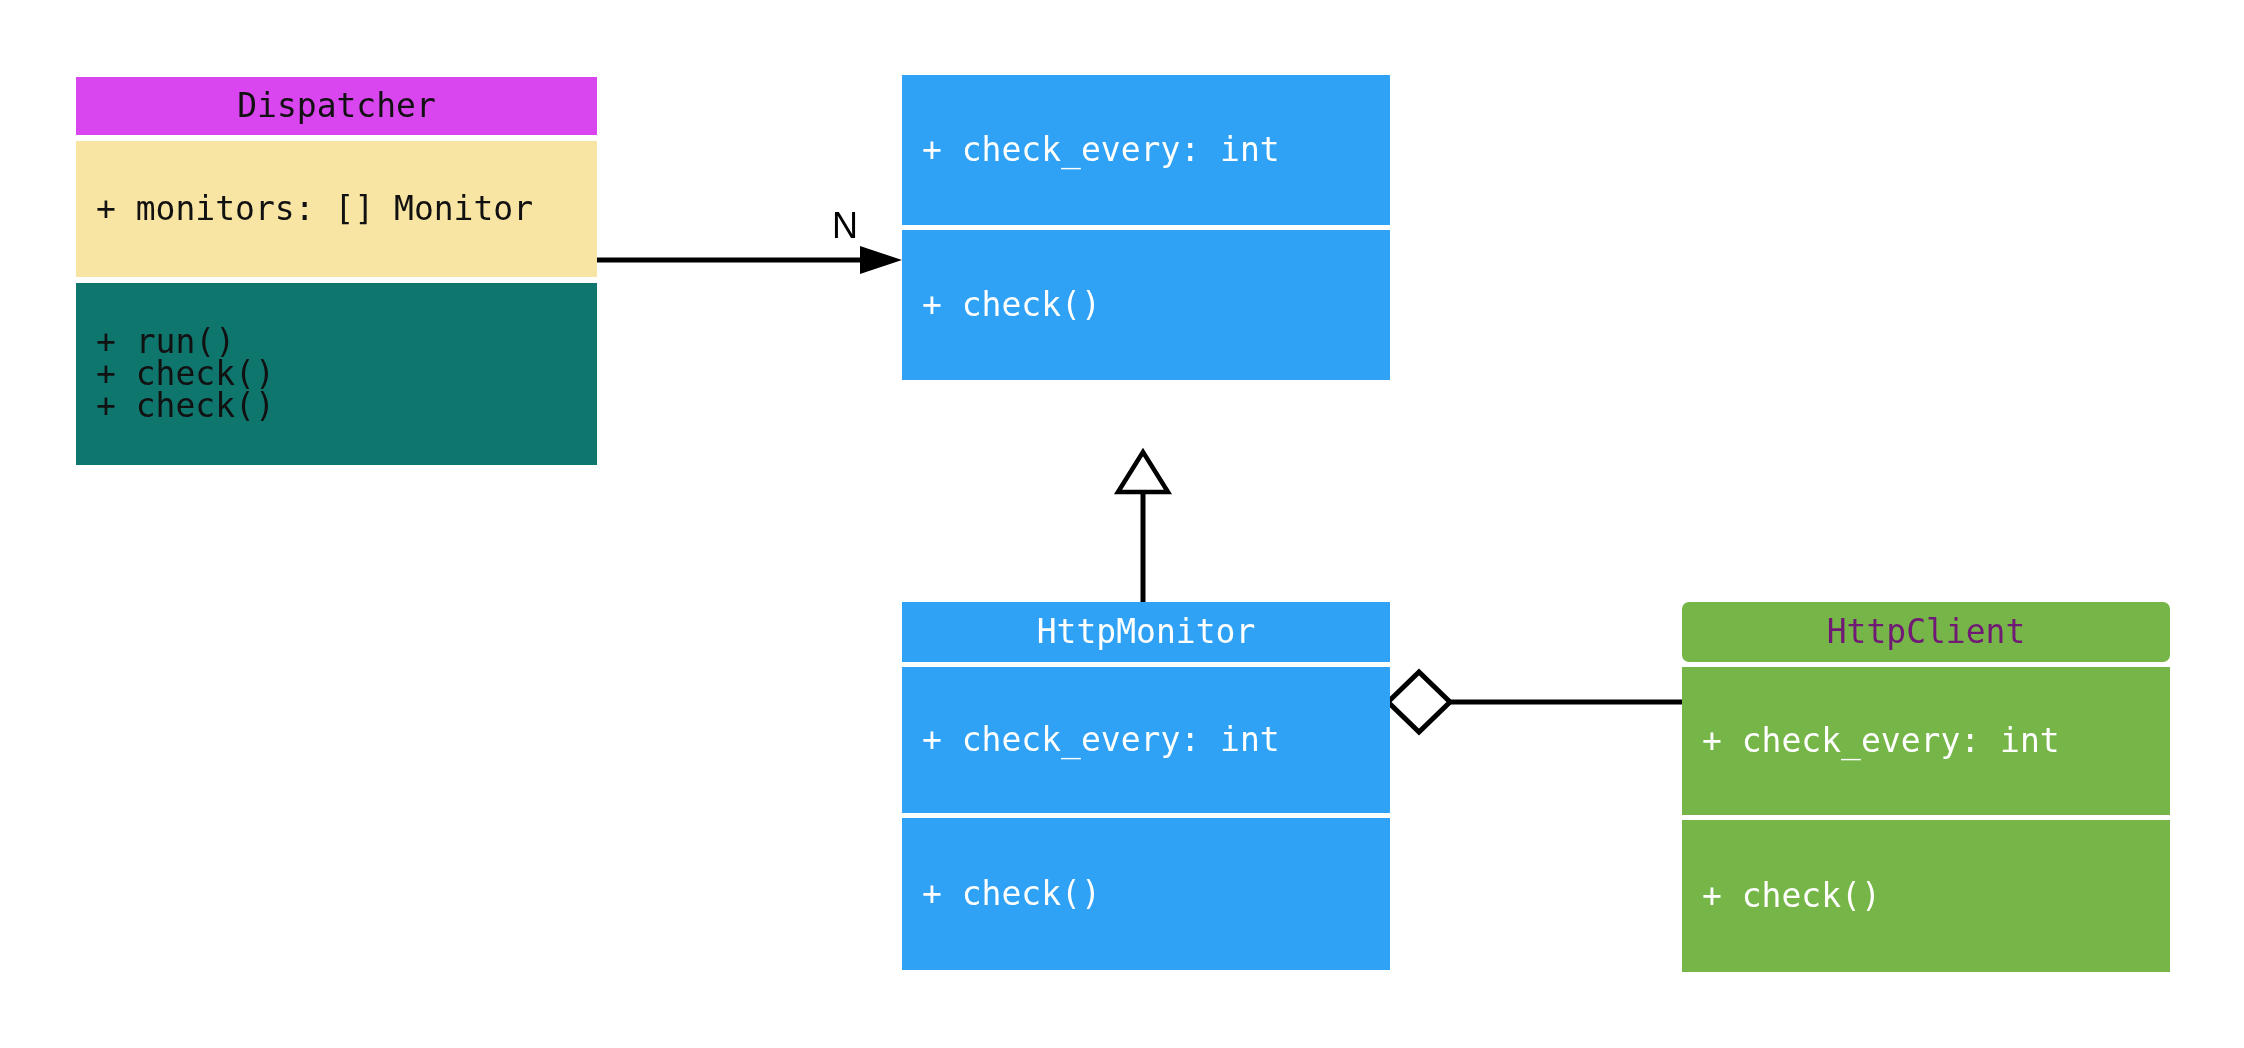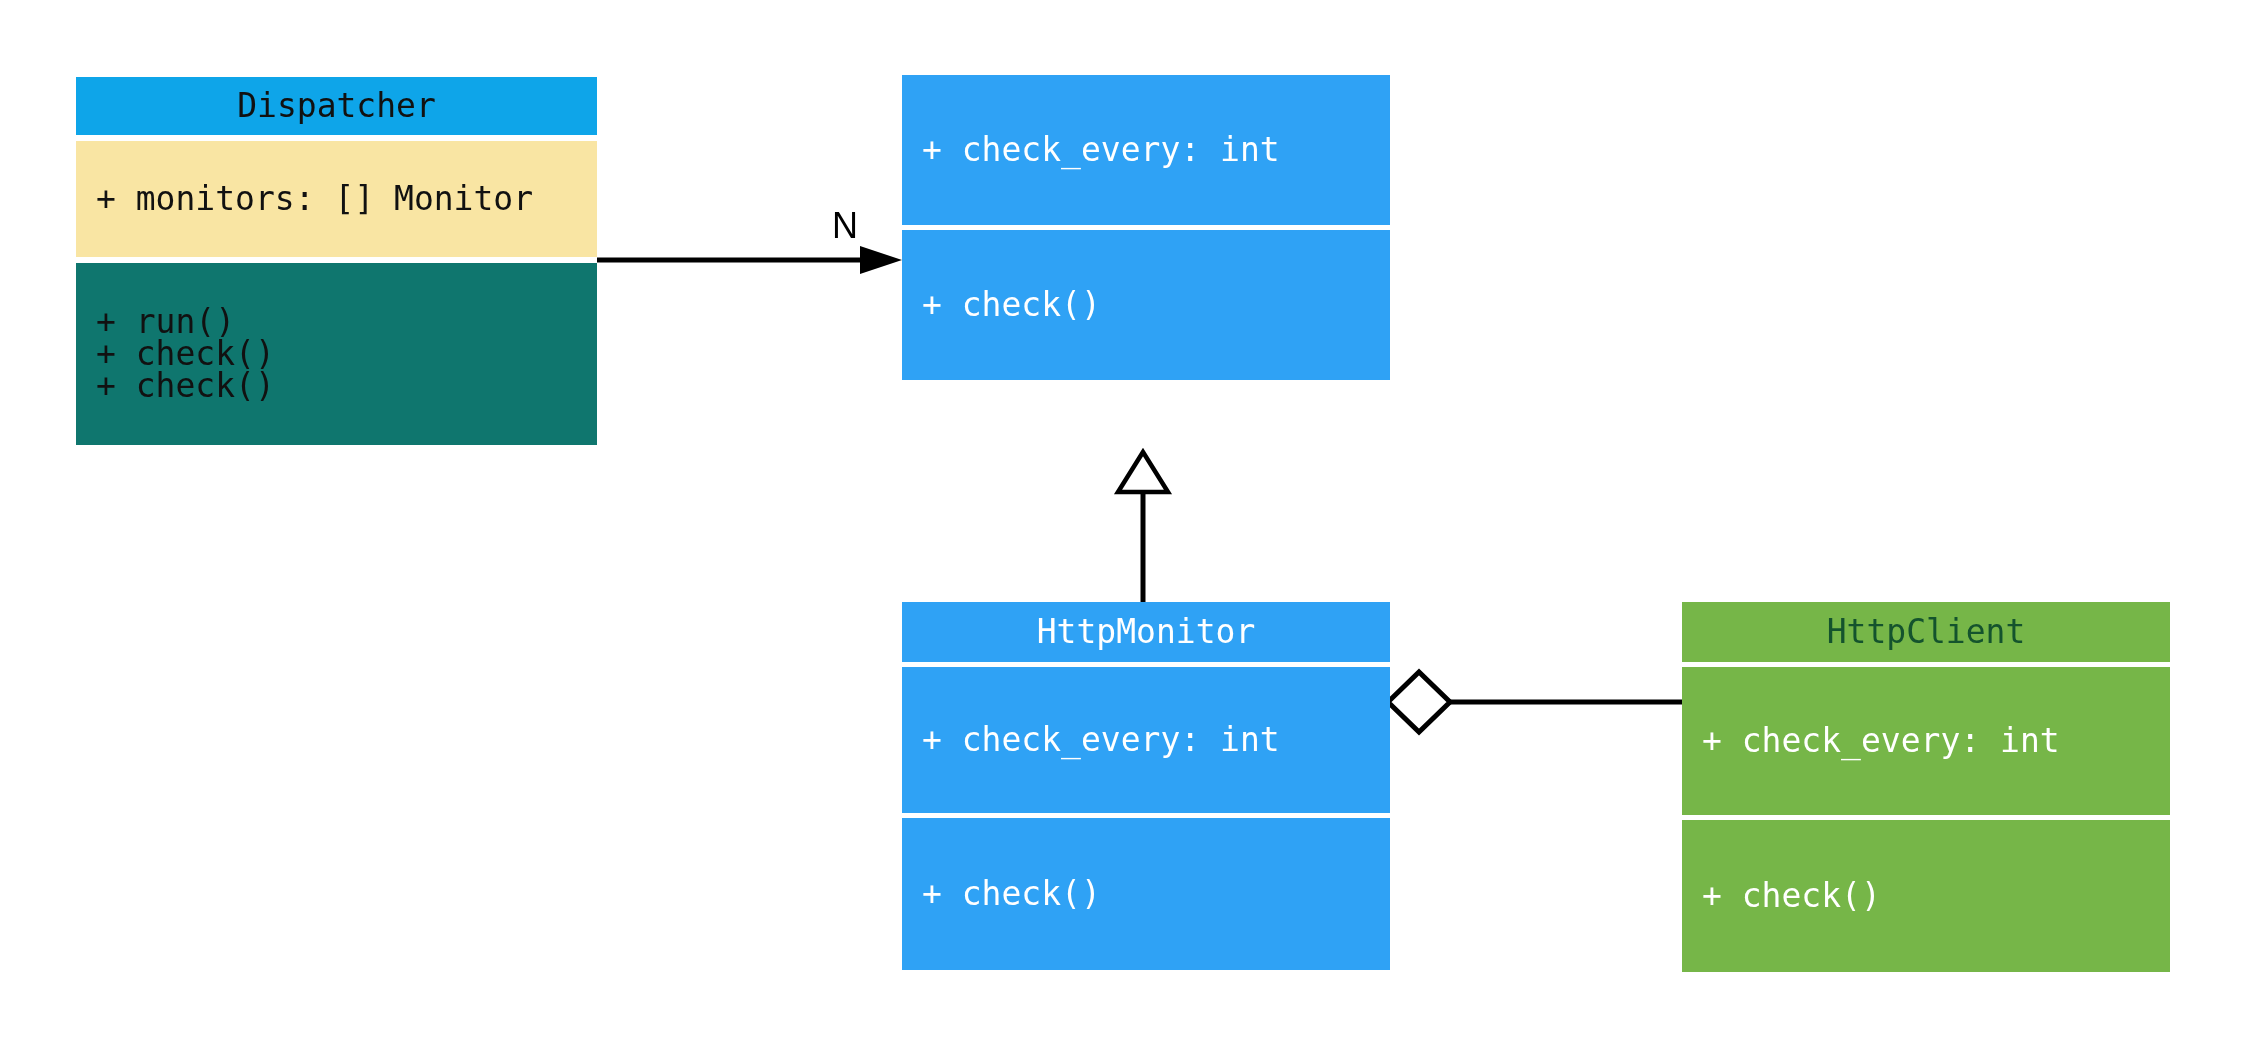--- a/index.html
+++ b/index.html
@@ -52,21 +52,21 @@
     position: absolute;
     font-family: "Liberation Sans", sans-serif;
     font-size: 36px;
     font-weight: 500;
     color: #000000;
     text-align: center;
   }
   
   #cls-dispatcher   { left: 76px;   top: 77px;  width: 521px; }
   #cls-dispatcher .title   { height: 58px;  margin-bottom: 6px; }
-  #cls-dispatcher .attrs   { height: 116px; margin-bottom: 6px; }
+  #cls-dispatcher .attrs   { height: 136px; margin-bottom: 6px; }
   #cls-dispatcher .methods { height: 182px; }
 
   #cls-monitor      { left: 902px;  top: 75px;  width: 488px; }
   #cls-monitor .title   { height: 60px;  margin-bottom: 5px; }
   #cls-monitor .attrs   { height: 150px; margin-bottom: 5px; }
   #cls-monitor .methods { height: 150px; }
 
   #cls-httpmonitor  { left: 902px;  top: 602px; width: 488px; }
   #cls-httpmonitor .title   { height: 60px;  margin-bottom: 5px; }
   #cls-httpmonitor .attrs   { height: 146px; margin-bottom: 5px; }
@@ -98,21 +98,21 @@
 
     <g>
       <line x1="1448" y1="702" x2="1682" y2="702" stroke="#000000" stroke-width="5"></line>
       <polygon points="1388,702 1419,672 1450,702 1419,732" fill="#FFFFFF" stroke="#000000" stroke-width="5" stroke-linejoin="miter"></polygon>
     </g>
   </svg>
 
   <div class="mult-label" id="label-n">N</div>
 
   <div class="cls" id="cls-dispatcher">
-    <div class="sec title" style="background-color: #0ea5e9; color: rgb(17, 17, 17);">Dispatcher</div>
+    <div class="sec title" style="background-color: #d946ef; color: rgb(17, 17, 17);">Dispatcher</div>
     <div class="sec body attrs" style="background-color: rgb(249, 229, 163); color: rgb(17, 17, 17);">
       <div>+ monitors: [] Monitor</div>
     </div>
     <div class="sec body methods" style="background-color: #0f766e; color: rgb(17, 17, 17); justify-content: center;">
       <div>+ run()</div>
       <div>+ check()</div>
       <div>+ check()</div>
     </div>
   </div>
 
@@ -129,21 +129,21 @@
     <div class="sec title" style="background-color: rgb(47, 162, 245); color: rgb(255, 255, 255);">HttpMonitor</div>
     <div class="sec body attrs" style="background-color: rgb(47, 162, 245); color: rgb(255, 255, 255);">
       <div>+ check_every: int</div>
     </div>
     <div class="sec body methods" style="background-color: rgb(47, 162, 245); color: rgb(255, 255, 255);">
       <div>+ check()</div>
     </div>
   </div>
 
   <div class="cls" id="cls-httpclient">
-    <div class="sec title" style="background-color: rgb(118, 182, 72); color: #14532d;">HttpClient</div>
+    <div class="sec title" style="background-color: rgb(118, 182, 72); color: #701a75; border-radius: 7px;">HttpClient</div>
     <div class="sec body attrs" style="background-color: rgb(118, 182, 72); color: rgb(255, 255, 255);">
       <div>+ check_every: int</div>
     </div>
     <div class="sec body methods" style="background-color: rgb(118, 182, 72); color: rgb(255, 255, 255);">
       <div>+ check()</div>
     </div>
   </div>
 
 </div>
 

